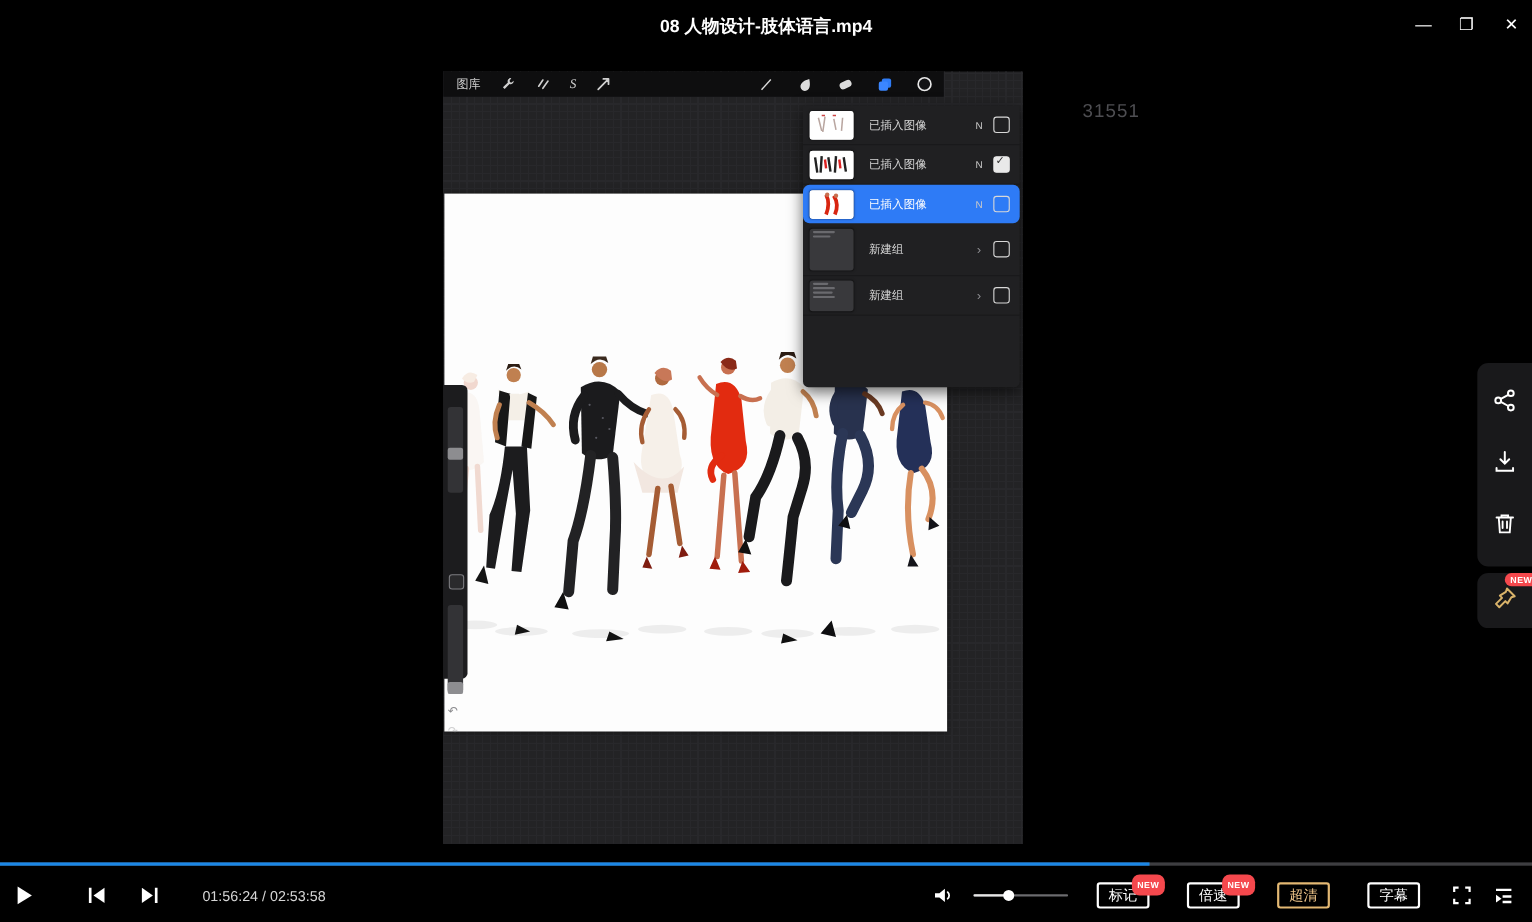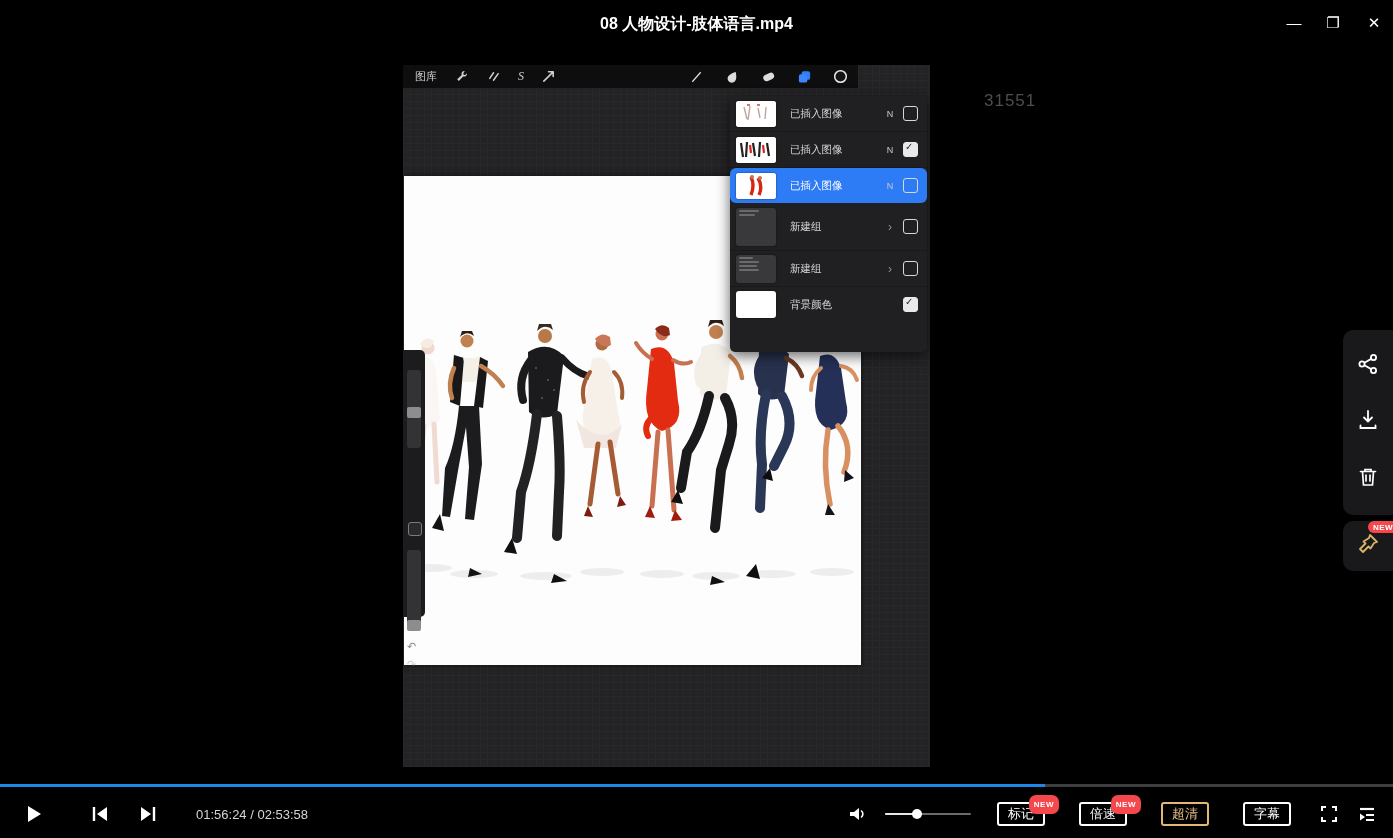--- a/index.html
+++ b/index.html
@@ -53,21 +53,21 @@
   
   #side-panel{left:1343px;top:330px;width:50px;height:185px;background:#19191b;border-radius:10px 0 0 10px;display:flex;flex-direction:column;align-items:center;justify-content:space-around;padding:8px 0;box-sizing:border-box;}
   #pin-panel{left:1343px;top:521px;width:50px;height:50px;background:#19191b;border-radius:10px 0 0 10px;display:flex;align-items:center;justify-content:center;}
   .sideicon{width:24px;height:24px;}
   .newbadge{position:absolute;background:#f5484d;color:#fff;font-size:8px;font-weight:bold;padding:1.5px 5px;border-radius:7px;letter-spacing:.5px;}
 
   
   #progress{left:0;top:784px;width:1393px;height:3px;background:#3e3e41;}
   #progress-played{height:3px;background:#1b87e6;width:75%;}
   #controls{left:0;top:790px;width:1393px;height:48px;display:flex;align-items:center;}
-  .ctl-left{display:flex;align-items:center;gap:28px;padding-left:24px;}
+  .ctl-left{display:flex;align-items:center;gap:28px;padding-left:12px;}
   #time{font-size:13px;color:#d6d6d6;margin-left:10px;white-space:nowrap;}
   .ctl-right{margin-left:auto;display:flex;align-items:center;gap:18px;padding-right:16px;}
   #vol-track{width:86px;height:2px;background:#6b6b6e;position:relative;border-radius:1px;}
   #vol-fill{height:2px;background:#e6e6e6;border-radius:1px;}
   #vol-dot{position:absolute;top:-4px;width:10px;height:10px;border-radius:50%;background:#fff;}
   .pillbtn{border:2px solid #fff;border-radius:3px;color:#fff;font-size:13px;padding:2px 9px;position:relative;line-height:16px;}
   .pillbtn.gold{border-color:#e3b873;color:#ecc388;}
   .pillbtn .newbadge{top:-9px;right:-16px;}
   .ctlicon{width:20px;height:20px;display:block;}
 </style>
@@ -304,25 +304,20 @@
         <div class="minirow" style="width:14px"></div>
           <div class="minirow" style="width:20px"></div>
           <div class="minirow" style="width:18px"></div>
           <div class="minirow" style="width:20px"></div>
       </div>
       <span class="lname">新建组</span>
       <span class="lchev">›</span>
       <span class="lcheck"></span>
     </div>
 
-    <div class="layer-row" style="height:35px;border-bottom:none">
-      <div class="lthumb" style="height:27px;background:#fff"></div>
-      <span class="lname">背景颜色</span>
-      <span class="lcheck checked"></span>
-    </div>
   </div>
 </div>
 
 <div class="abs" id="side-panel">
   <span><svg class="sideicon" viewBox="0 0 24 24" fill="none" stroke="#fff" stroke-width="1.8">
         <circle cx="17.5" cy="5.5" r="2.6"></circle>
         <circle cx="6" cy="12" r="2.6"></circle>
         <circle cx="17.5" cy="18.5" r="2.6"></circle>
         <path d="M8.4 10.7l6.8-3.8M8.4 13.3l6.8 3.8"></path>
       </svg></span>

